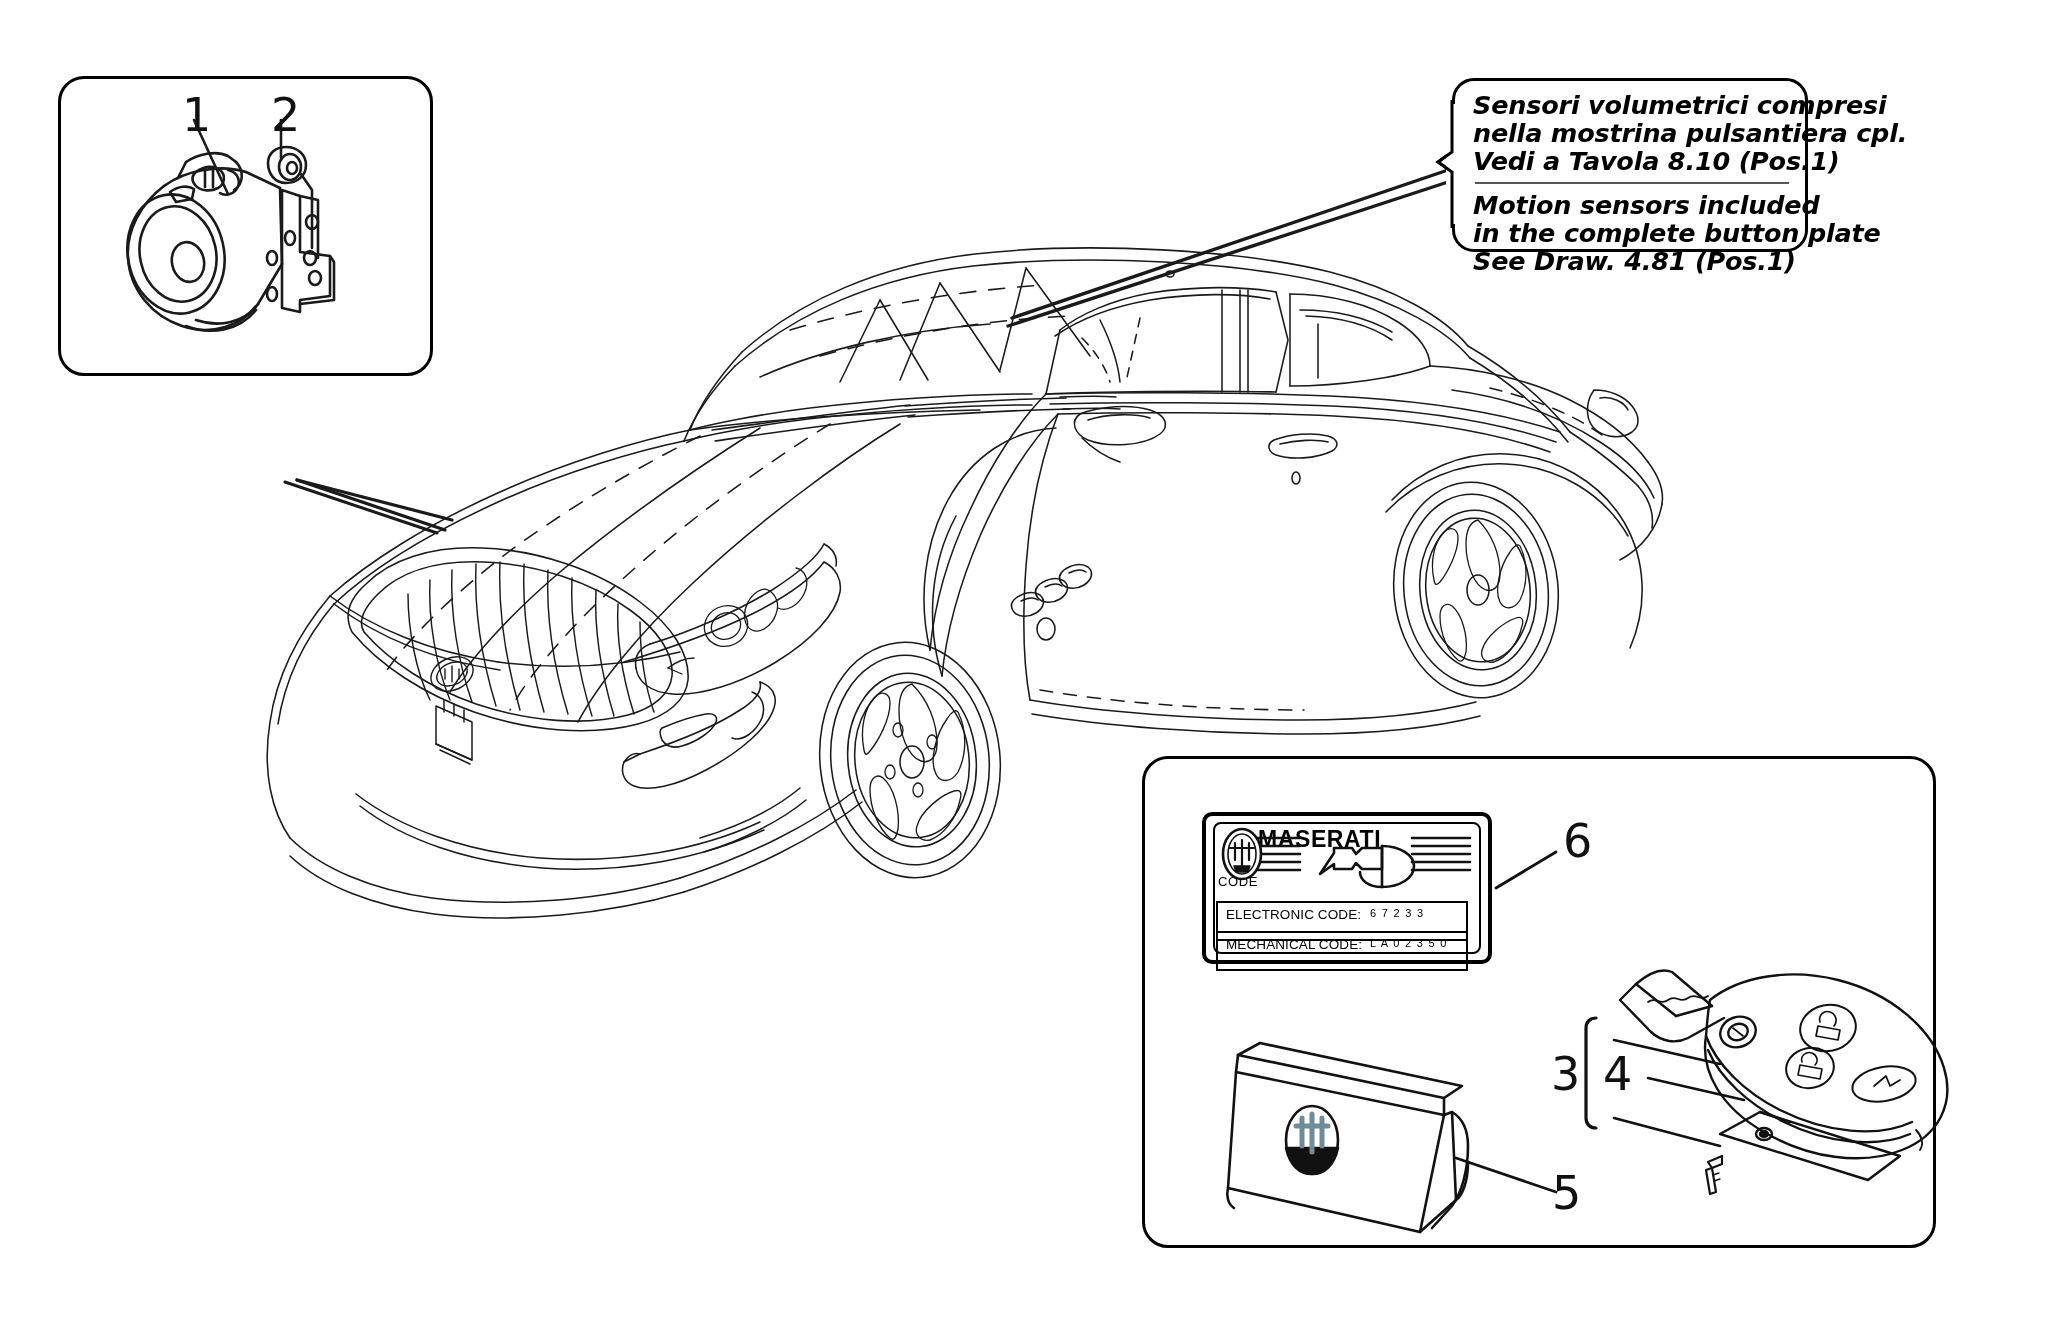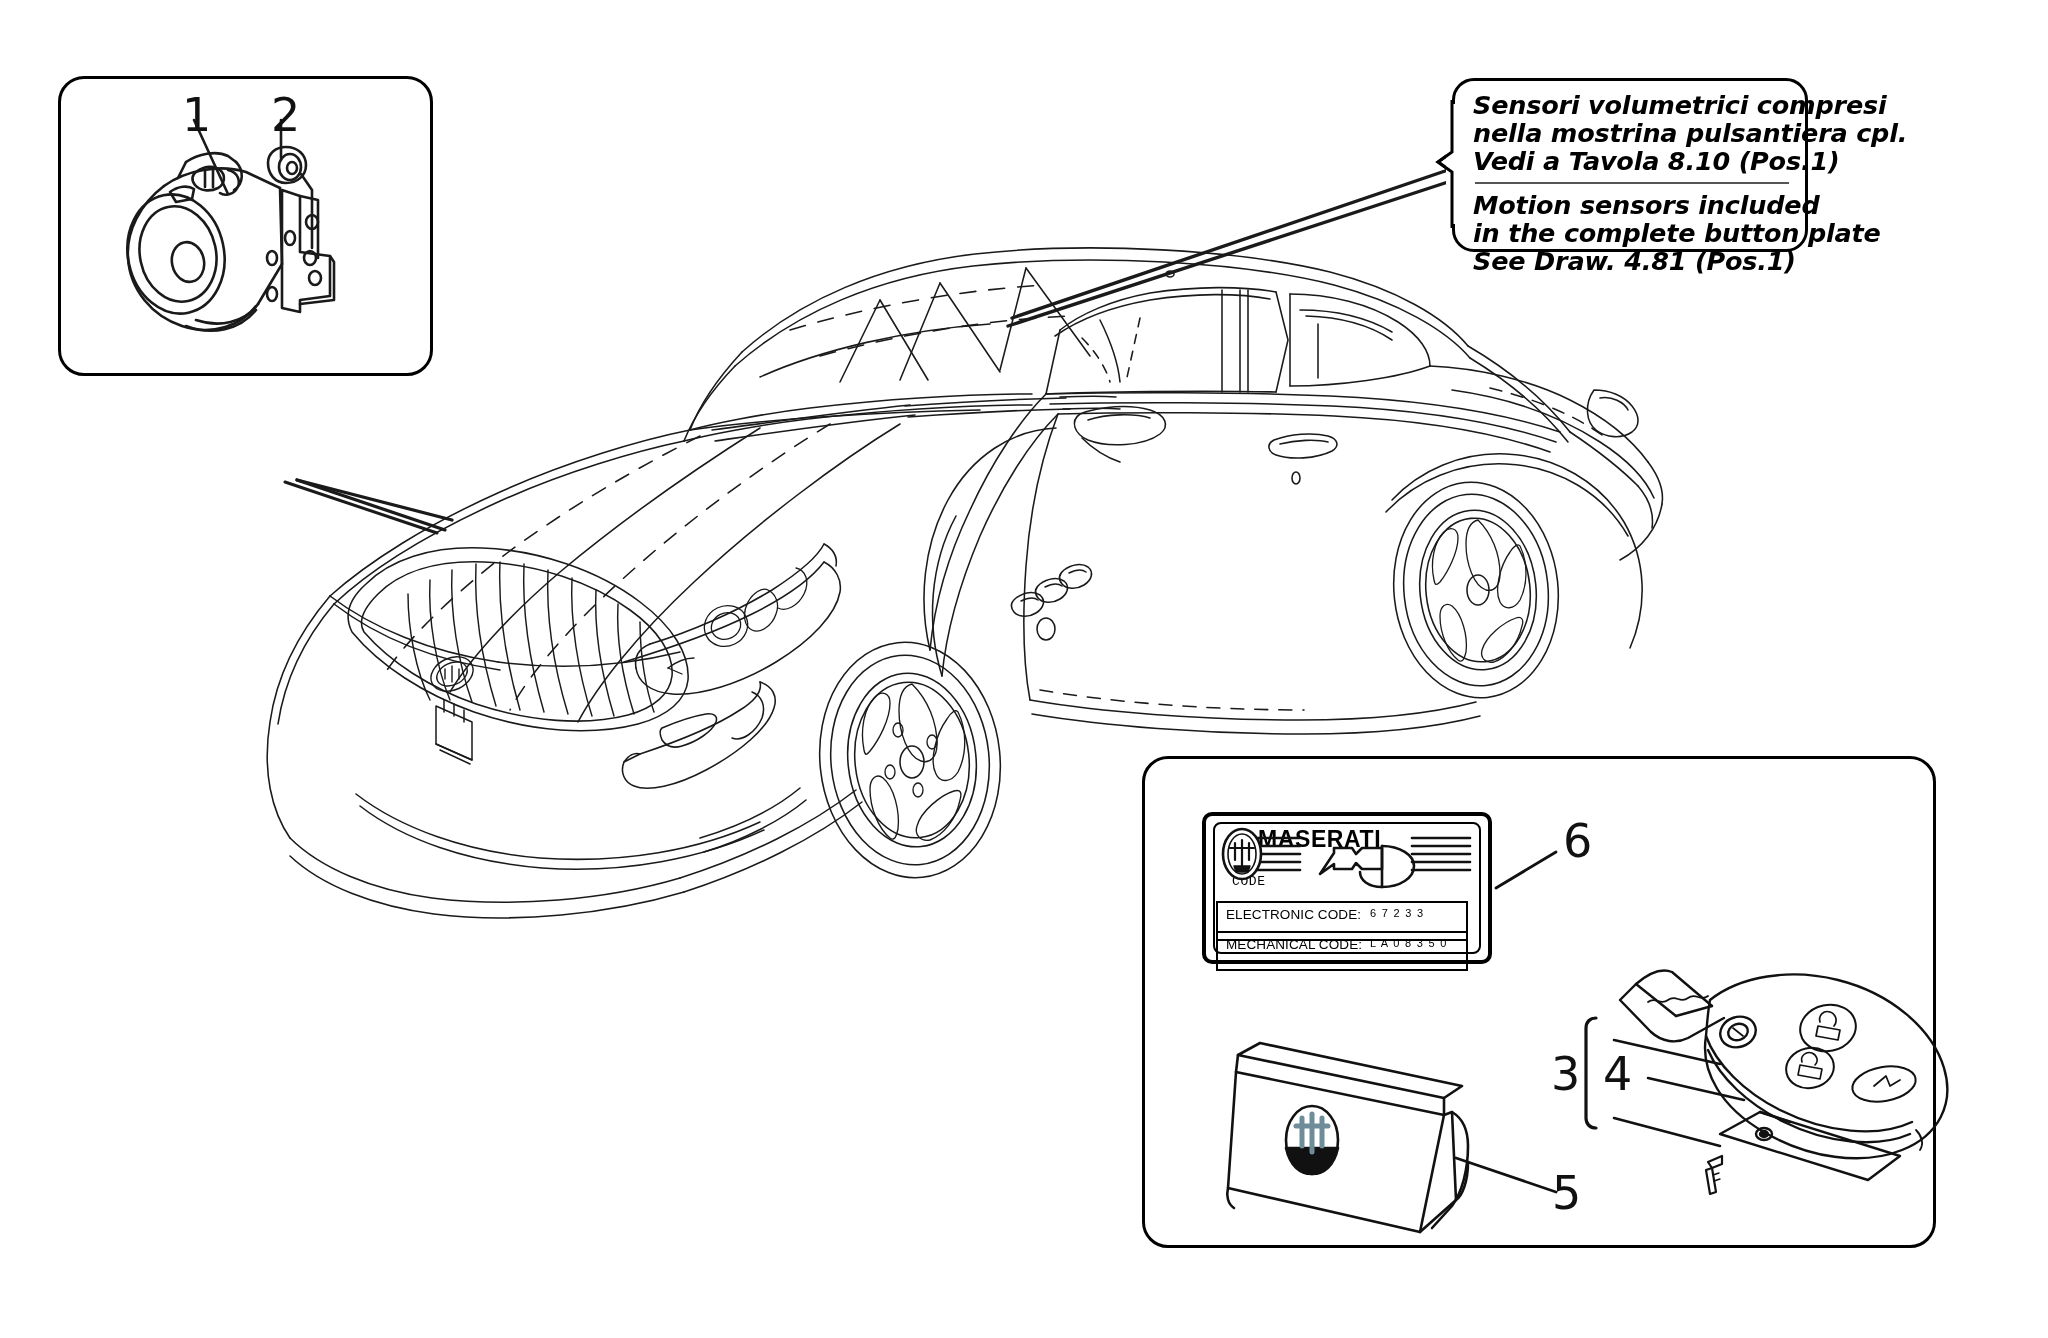--- a/index.html
+++ b/index.html
@@ -16,22 +16,22 @@
   .callout-line{font-style:italic;font-weight:700;font-size:25.5px;line-height:1.1;
       letter-spacing:-0.2px;white-space:nowrap;}
   .callout-sep{height:0;border-top:2px solid #555;margin:7px 2px 7px 2px;}
   
   .card{position:absolute;left:1202px;top:812px;width:290px;height:152px;
         border:4px solid #000;border-radius:10px;background:#fff;box-sizing:border-box;}
   .card-inner{position:absolute;left:7px;top:6px;right:7px;bottom:6px;
         border:2px solid #000;border-radius:8px;box-sizing:border-box;}
   .brand{position:absolute;left:52px;top:10px;font-weight:700;font-size:23px;
          letter-spacing:0.6px;font-family:"Liberation Sans",sans-serif;}
-  .codeword{position:absolute;left:26px;top:58px;font-size:13px;letter-spacing:0.6px;
-         font-family:Liberation Mono, monospace;text-align:right;}
+  .codeword{position:absolute;left:12px;top:58px;font-size:13px;letter-spacing:0.6px;
+         font-family:Liberation Sans, sans-serif;text-align:right;}
   .rowbox{position:absolute;left:10px;width:252px;height:40px;border:2px solid #000;
           box-sizing:border-box;}
   .rowlabel{position:absolute;left:8px;top:4px;font-size:13.5px;
           font-family:"Liberation Sans",sans-serif;letter-spacing:0.1px;}
   .rowval{position:absolute;left:152px;top:4px;font-size:11px;letter-spacing:1.3px;
           font-family:"Liberation Sans",sans-serif;}
   .panel{position:absolute;left:1142px;top:756px;width:794px;height:492px;
          border:3px solid #000;border-radius:26px;background:#fff;box-sizing:border-box;}
   .detailbox{position:absolute;left:58px;top:76px;width:375px;height:300px;
          border:3px solid #000;border-radius:26px;background:#fff;box-sizing:border-box;}
@@ -386,21 +386,21 @@
   <div class="card">
     <div class="card-inner"></div>
     <div class="brand">MASERATI</div>
     <div class="codeword">CODE</div>
     <div class="rowbox" style="top:85px;">
       <div class="rowlabel">ELECTRONIC CODE:</div>
       <div class="rowval">6 7 2 3 3</div>
     </div>
     <div class="rowbox" style="top:115px;">
       <div class="rowlabel">MECHANICAL CODE:</div>
-      <div class="rowval">L A 0 8 3 5 0</div>
+      <div class="rowval">L A 0 2 3 5 0</div>
     </div>
   </div>
 
   <svg class="layer" viewBox="0 0 2048 1338">
     <g fill="none" stroke="#111" stroke-linecap="round" stroke-linejoin="round">
 
       <g stroke-width="2.6">
         <path d="M 1256 838 L 1300 838"></path>
           <path d="M 1256 846 L 1300 846"></path>
         <path d="M 1256 854 L 1300 854"></path>

